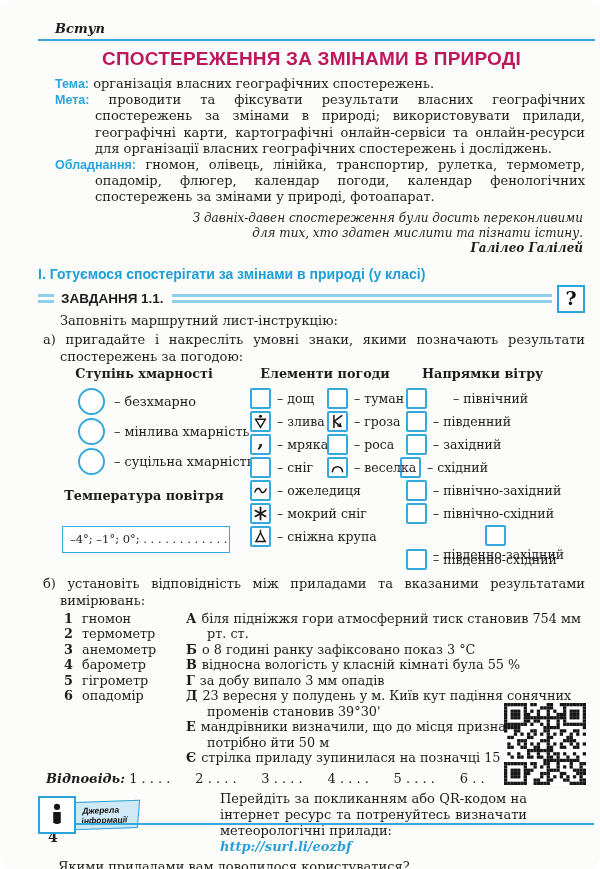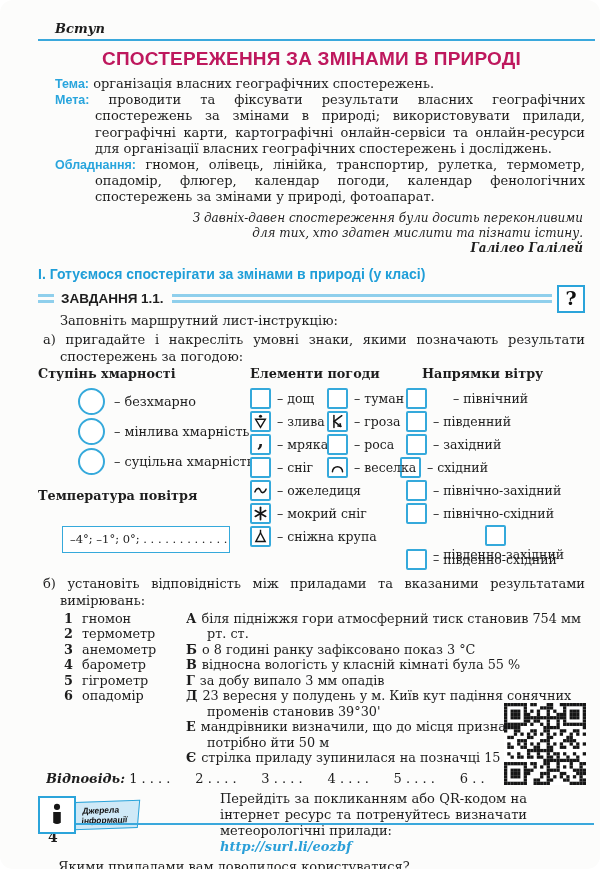--- a/index.html
+++ b/index.html
@@ -34,21 +34,21 @@
   .qbox { width:28px; height:28px; border:2.5px solid #2ba4da; background:#fff; margin-left:5px; flex:none;
           display:flex; align-items:center; justify-content:center; font-weight:bold; font-size:19px; color:#111; }
   .task-intro { margin-left:22px; margin-bottom:2px; }
   .item { padding-left:22px; text-indent:-17px; text-align:justify; margin-bottom:2px; }
   
   .weather { display:flex; margin-top:2px; margin-bottom:4px; }
   .wcol { flex:none; }
   .col-cloud { width:212px; }
   .col-elems { width:150px; }
   .col-wind { flex:1; }
-  .whead { font-weight:bold; font-size:12.8px; text-align:left; height:13px; line-height:13px; margin-bottom:7px; white-space:nowrap; }
+  .whead { font-weight:bold; font-size:12.8px; text-align:center; height:13px; line-height:13px; margin-bottom:7px; white-space:nowrap; }
   .col-wind .whead { text-align:left; padding-left:22px; }
   .crow { display:flex; align-items:center; height:30px; margin-left:40px; }
   .circle { width:27px; height:27px; border:2.5px solid #35a9db; border-radius:50%; background:#fff; flex:none; }
   .clabel { margin-left:9px; font-size:12.8px; white-space:nowrap; }
   .elems-cols { position:relative; }
   .ecol2 { position:absolute; left:77px; top:0; }
   .erow { display:flex; align-items:center; height:23px; }
   .ebox { width:21px; height:21px; border:2px solid #35a9db; border-radius:2px; background:#fff; flex:none;
           display:flex; align-items:center; justify-content:center; overflow:hidden; }
   .ebox svg { width:15px; height:15px; display:block; }

